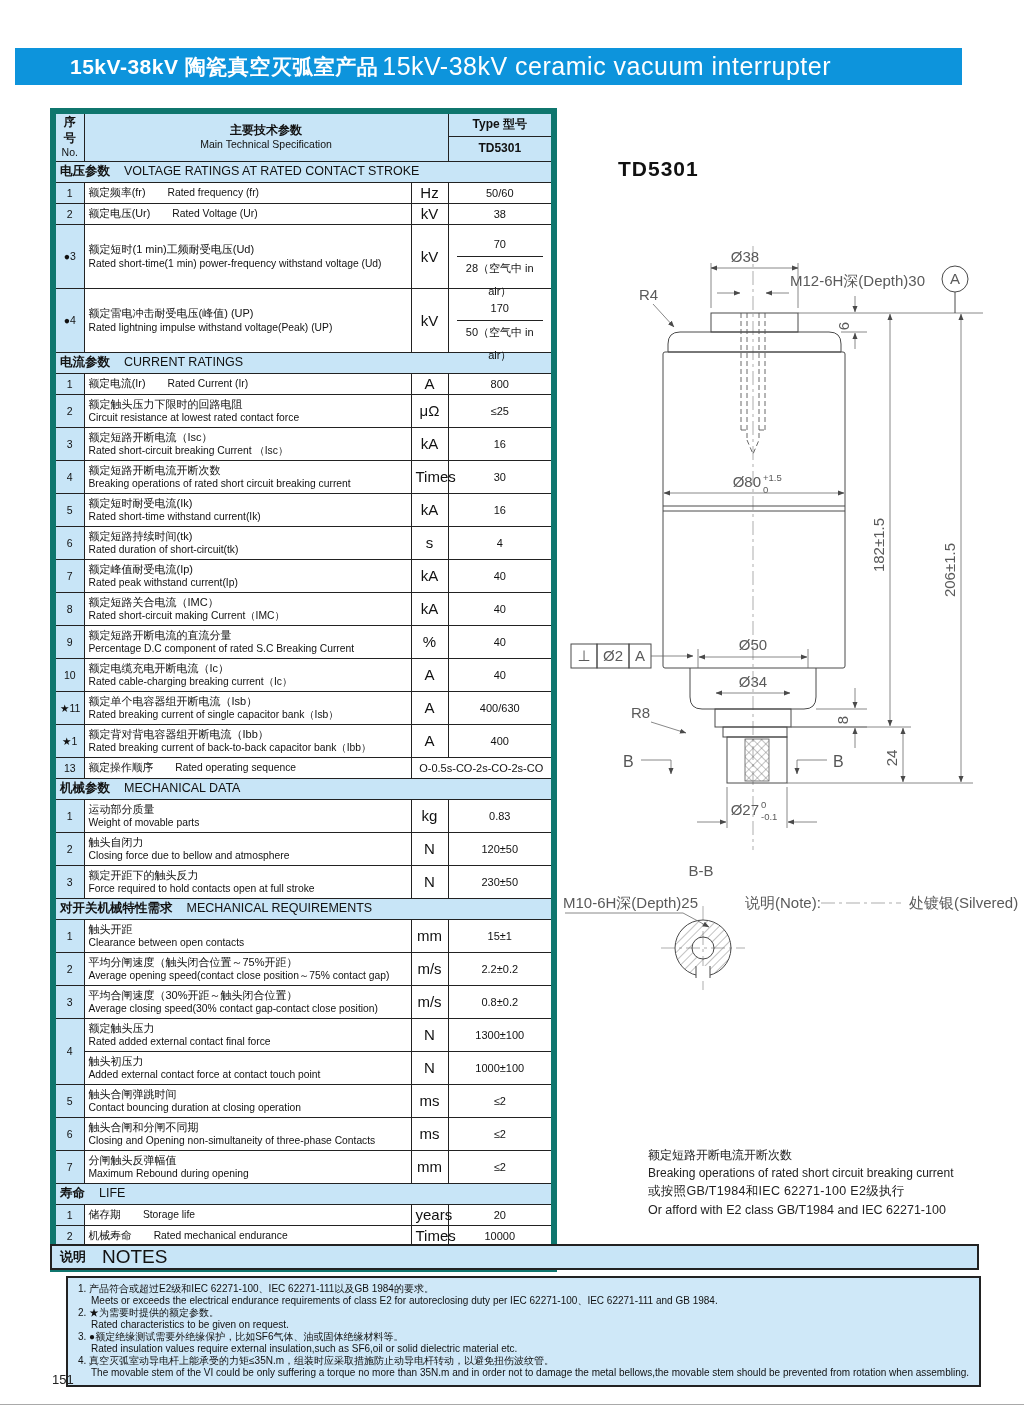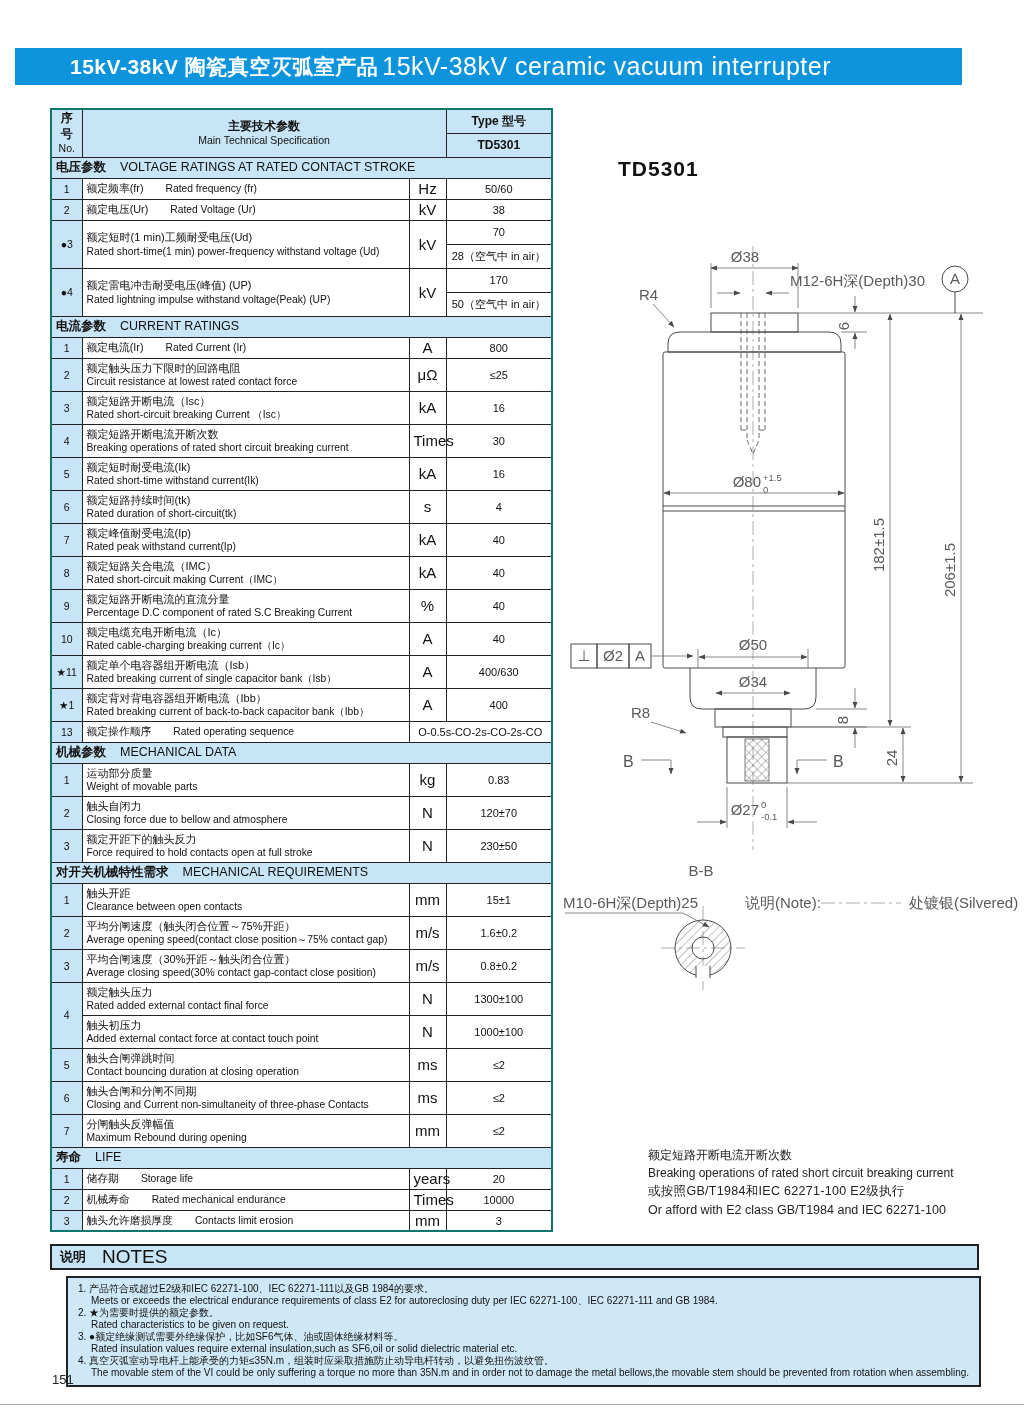--- a/index.html
+++ b/index.html
@@ -7,36 +7,36 @@
         font-family:"Liberation Sans",sans-serif;color:#111;}
 
   
   .banner{position:absolute;left:15px;top:48px;width:947px;height:37px;background:#0d94dc;
           display:flex;align-items:center;padding-left:55px;box-sizing:border-box;}
   .banner-zh{color:#fff;font-size:21px;font-weight:bold;letter-spacing:.5px;}
   .banner-en{color:#fff;font-size:25px;font-family:Liberation Sans, sans-serif;margin-left:4px;letter-spacing:.5px;}
 
   
   table.spec{position:absolute;left:50px;top:108px;width:501px;border-collapse:collapse;
-             table-layout:fixed;font-size:10.5px;border:2px solid #0f766e;}
+             table-layout:fixed;font-size:10.5px;border:6px solid #0f766e;}
   table.spec th,table.spec td{border:1px solid #222;padding:1px 4px;vertical-align:middle;box-sizing:border-box;}
   th.hdr{background:#c8e5f7;font-weight:bold;text-align:center;font-size:12px;line-height:1.3;}
   th.hdr .sub{font-weight:normal;font-size:10.5px;}
   td.no{background:#c8e5f7;text-align:center;font-size:10.5px;padding:1px 1px;}
   td.sec{background:#c8e5f7;height:21px;padding-left:6px;}
   .sec-zh{font-weight:bold;font-size:12.5px;}
   .sec-en{font-size:12.5px;margin-left:14px;margin-top:36px;}
   td.desc{text-align:left;}
   td.desc .zh{font-size:11px;line-height:1.32;}
   td.desc .en{font-size:10.3px;line-height:1.32;}
   td.desc .zh-inline{font-size:10.8px;}
   td.desc .en-inline{font-size:10.3px;margin-left:22px;}
   td.unit{text-align:center;font-size:15px;padding:1px 1px;}
   td.val{text-align:center;font-size:11px;}
-  td.val.split{padding:0;text-align:center;}
+  td.val.split{padding:8px;text-align:center;}
   td.val.split div{height:23px;line-height:23px;}
   td.val.split div + div{border-top:1px solid #222;}
   tr.single td{height:21px;}
   tr.dbl td{height:33px;}
 
   
   .notes-header{position:absolute;left:50px;top:1244px;width:929px;height:26px;background:#c8e5f7;
                 border:2px solid #222;box-sizing:border-box;display:flex;align-items:center;padding-left:8px;}
   .notes-header .nz{font-weight:bold;font-size:13px;}
   .notes-header .ne{font-size:19px;margin-left:16px;}
@@ -263,21 +263,21 @@
           <td class="unit">kg</td>
           <td class="val">0.83</td>
         </tr>
         <tr class="dbl">
           <td class="no">2</td>
           <td class="desc">
             <div class="zh">触头自闭力</div>
             <div class="en">Closing force due to bellow and atmosphere</div>
           </td>
           <td class="unit">N</td>
-          <td class="val">120±70</td>
+          <td class="val">120±50</td>
         </tr>
         <tr class="dbl">
           <td class="no">3</td>
           <td class="desc">
             <div class="zh">额定开距下的触头反力</div>
             <div class="en">Force required to hold contacts open at full stroke</div>
           </td>
           <td class="unit">N</td>
           <td class="val">230±50</td>
         </tr>
@@ -293,21 +293,21 @@
           <td class="unit">mm</td>
           <td class="val">15±1</td>
         </tr>
         <tr class="dbl">
           <td class="no">2</td>
           <td class="desc">
             <div class="zh">平均分闸速度（触头闭合位置～75%开距）</div>
             <div class="en">Average opening speed(contact close position～75% contact gap)</div>
           </td>
           <td class="unit">m/s</td>
-          <td class="val">1.6±0.2</td>
+          <td class="val">2.2±0.2</td>
         </tr>
         <tr class="dbl">
           <td class="no">3</td>
           <td class="desc">
             <div class="zh">平均合闸速度（30%开距～触头闭合位置）</div>
             <div class="en">Average closing speed(30% contact gap-contact close position)</div>
           </td>
           <td class="unit">m/s</td>
           <td class="val">0.8±0.2</td>
         </tr>
@@ -334,21 +334,21 @@
             <div class="zh">触头合闸弹跳时间</div>
             <div class="en">Contact bouncing duration at closing operation</div>
           </td>
           <td class="unit">ms</td>
           <td class="val">≤2</td>
         </tr>
         <tr class="dbl">
           <td class="no">6</td>
           <td class="desc">
             <div class="zh">触头合闸和分闸不同期</div>
-            <div class="en">Closing and Current non-simultaneity of three-phase Contacts</div>
+            <div class="en">Closing and Opening non-simultaneity of three-phase Contacts</div>
           </td>
           <td class="unit">ms</td>
           <td class="val">≤2</td>
         </tr>
         <tr class="dbl">
           <td class="no">7</td>
           <td class="desc">
             <div class="zh">分闸触头反弹幅值</div>
             <div class="en">Maximum Rebound during opening</div>
           </td>

